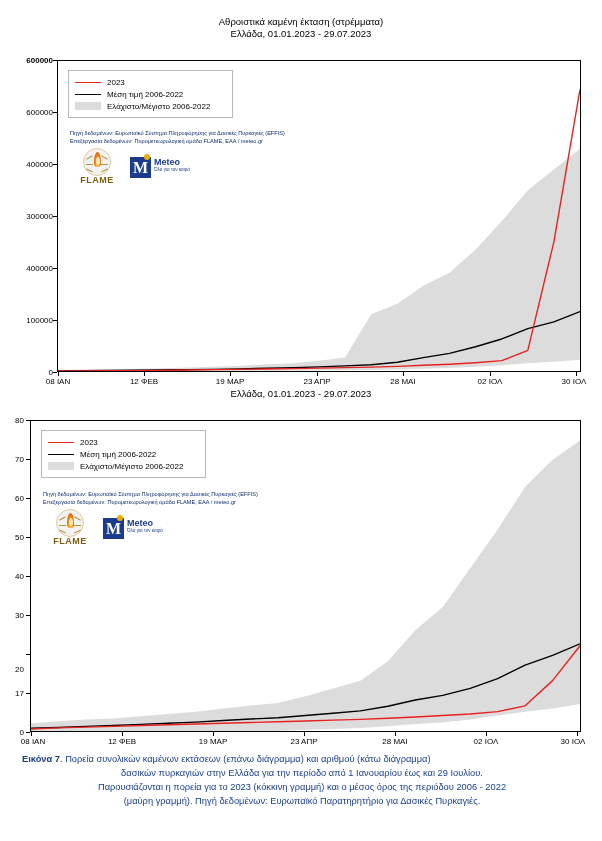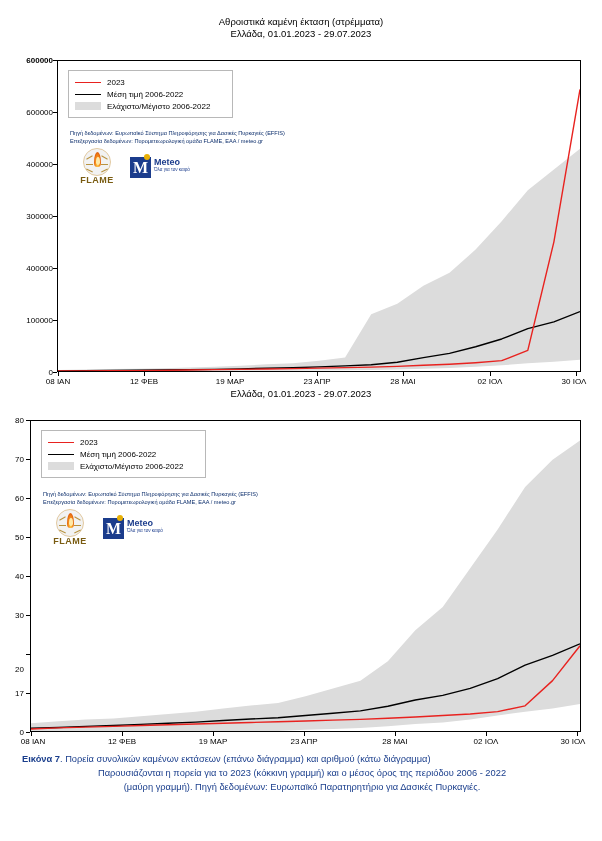--- a/index.html
+++ b/index.html
@@ -454,17 +454,18 @@
           <span class="mname">Meteo</span>
           <span class="mtag">Όλα για τον καιρό</span>
         </div>
       </div>
 
     </div>
   </div>
 
   <div class="caption" style="top:752px;">
     <span class="ln first"><span class="lead">Εικόνα 7</span><span>. Πορεία συνολικών καμένων εκτάσεων (επάνω διάγραμμα) και αριθμού (κάτω διάγραμμα)</span></span>
+    <span class="ln">δασικών πυρκαγιών στην Ελλάδα για την περίοδο από 1 Ιανουαρίου έως και 29 Ιουλίου.</span>
     <span class="ln">Παρουσιάζονται η πορεία για το 2023 (κόκκινη γραμμή) και ο μέσος όρος της περιόδου 2006 - 2022</span>
     <span class="ln">(μαύρη γραμμή). Πηγή δεδομένων: Ευρωπαϊκό Παρατηρητήριο για Δασικές Πυρκαγιές.</span>
   </div>
 
 </div>
 
 </body></html>

